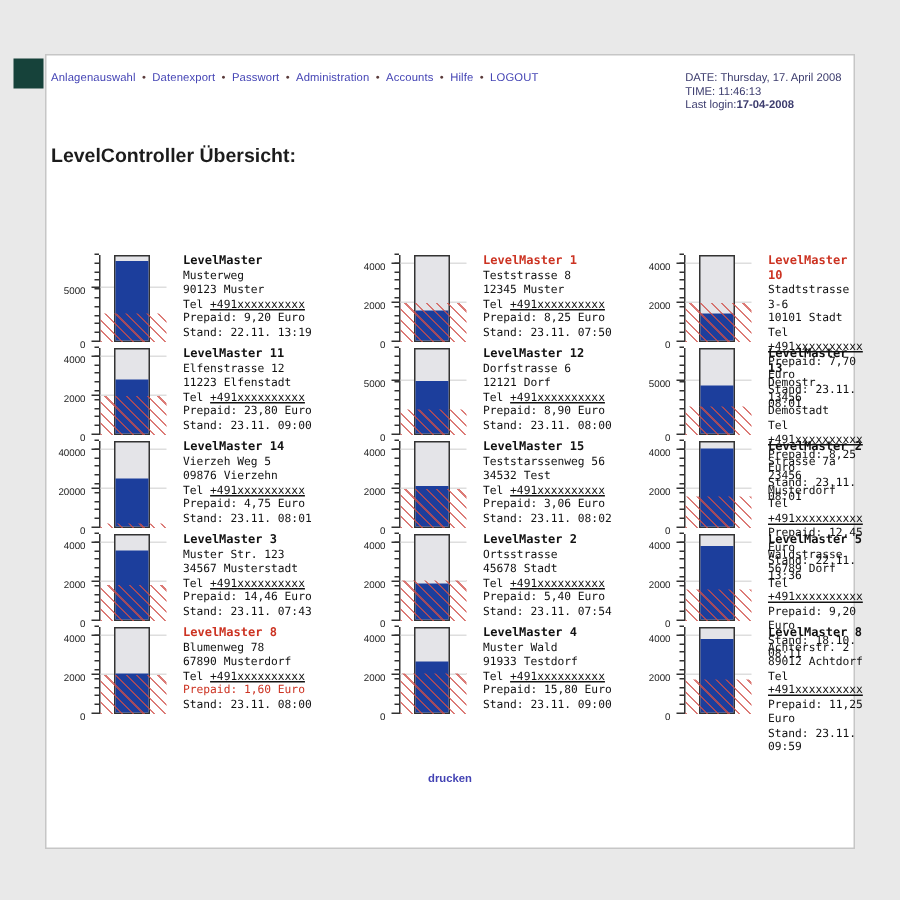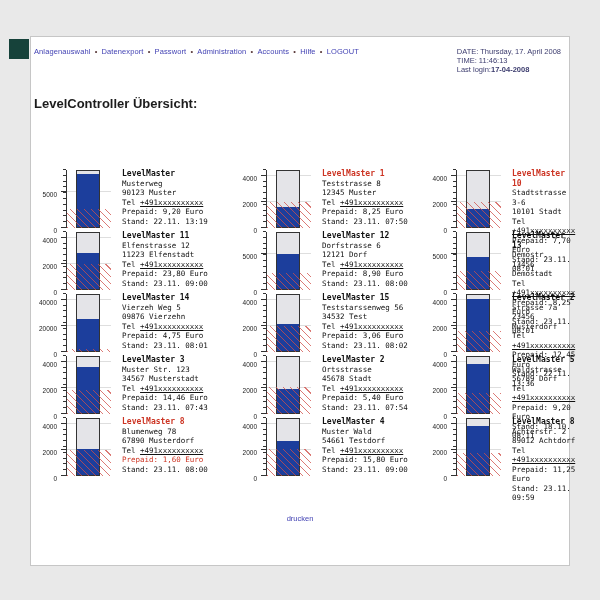--- a/index.html
+++ b/index.html
@@ -25,21 +25,21 @@
   .gridline{position:absolute;left:0;right:0;height:1px;background:#dedede;z-index:1;}
   .tank{position:absolute;left:9px;top:0;bottom:0;width:22px;background:#e4e4e8;border:1px solid #333;z-index:2;}
   .fill{position:absolute;bottom:0;left:0;right:0;background:#1c3e9c;}
   .hatch{position:absolute;left:0;right:0;bottom:0;z-index:3;
     background:repeating-linear-gradient(45deg, rgba(208,78,72,0.75) 0 1px, transparent 1px 5px);}
   .info{margin-left:11px;font-family:"DejaVu Sans Mono",monospace;font-size:7.5px;line-height:9.5px;color:#111;margin-top:2px;}
   .u-name{font-weight:bold;font-size:8px;}
   .u-name.alert{color:#cc3322;}
   .u-prepaid.alert{color:#cc3322;}
   .u-tel u{text-decoration:underline;}
-  .footer{position:absolute;left:0;right:0;top:477px;text-align:center;font-size:7.5px;}
+  .footer{position:absolute;left:0;right:0;top:477px;text-align:center;font-size:7.5px;font-weight:bold;}
   .footer a{color:#4343b4;text-decoration:none;}
 </style>
 </head>
 <body>
 
 <div class="logo"></div>
 
 <div class="page">
   <div class="topbar">
     <nav id="nav"><a href="#">Anlagenauswahl</a><span class="sep"> • </span><a href="#">Datenexport</a><span class="sep"> • </span><a href="#">Passwort</a><span class="sep"> • </span><a href="#">Administration</a><span class="sep"> • </span><a href="#">Accounts</a><span class="sep"> • </span><a href="#">Hilfe</a><span class="sep"> • </span><a href="#">LOGOUT</a></nav>
@@ -618,21 +618,21 @@
               <div class="fill" style="height: 60%;"></div>
             </div>
         <div class="hatch" style="height: 26.7px;"></div>
       <div class="gridline" style="bottom: 51.6px;"></div>
             <div class="gridline" style="bottom: 25.8px;"></div>
           </div>
     </div>
     <div class="info">
       <div class="u-name">LevelMaster 4</div>
       <div class="u-street">Muster Wald</div>
-      <div class="u-city">54661 Testdorf</div>
+      <div class="u-city">91933 Testdorf</div>
       <div class="u-tel"><span class="tl">Tel</span> <u class="tn">+491xxxxxxxxxx</u></div>
       <div class="u-prepaid">Prepaid: 15,80 Euro</div>
       <div class="u-stand">Stand: 23.11. 09:00</div>
     </div>
   </div>
 
   <div class="unit">
     <div class="gauge">
       <div class="glabels">
             <span style="bottom: 48.6px;">4000</span>

